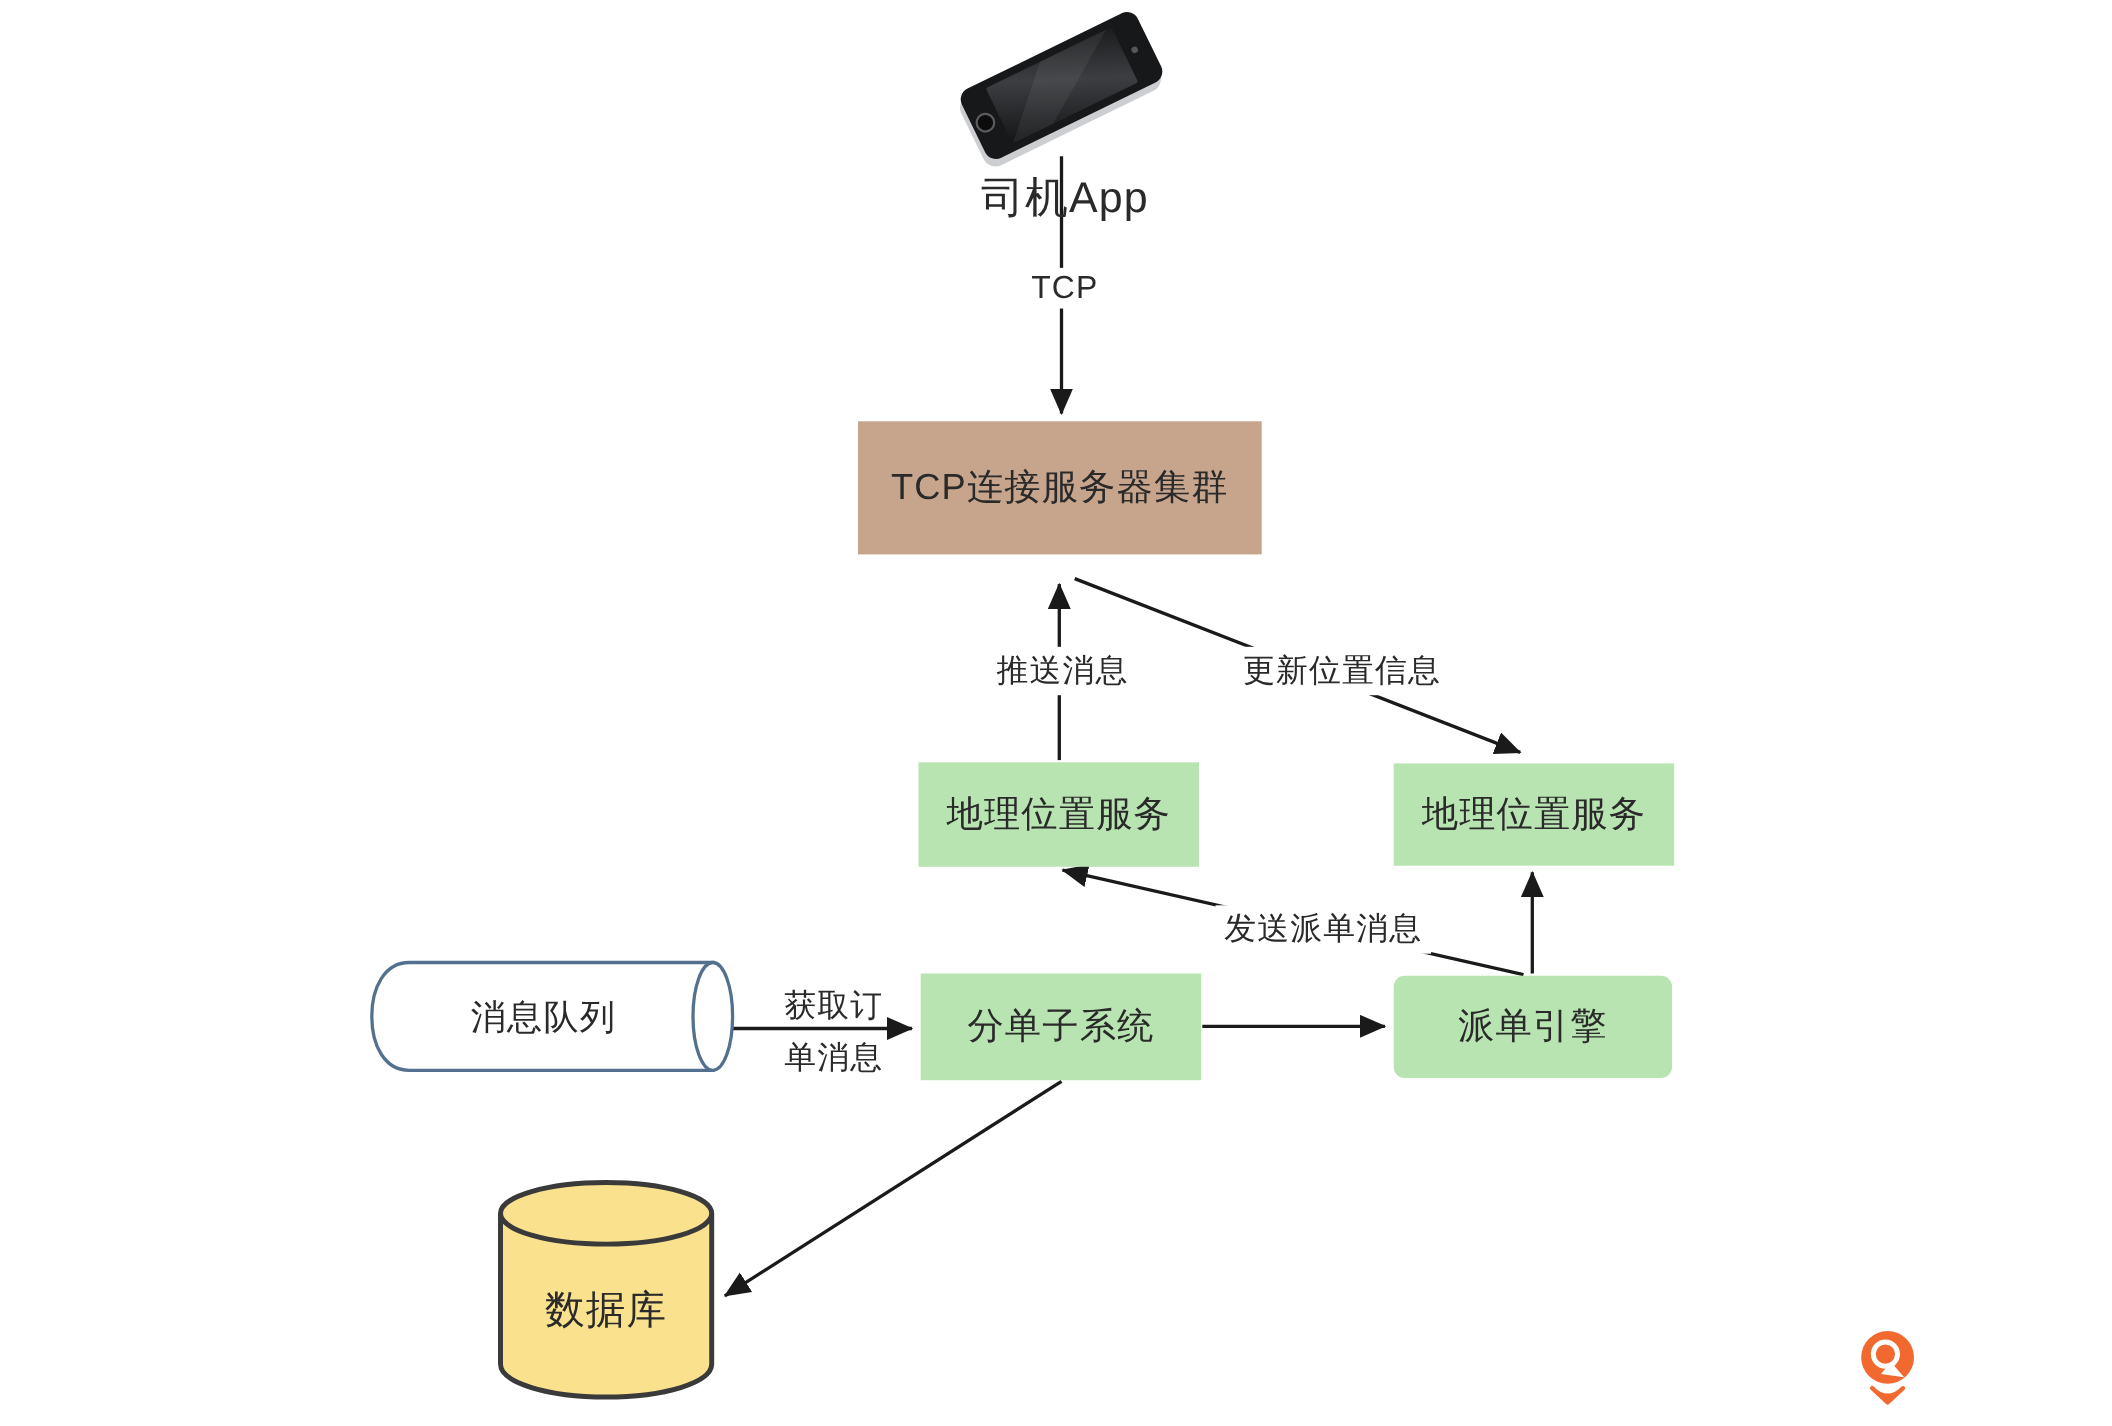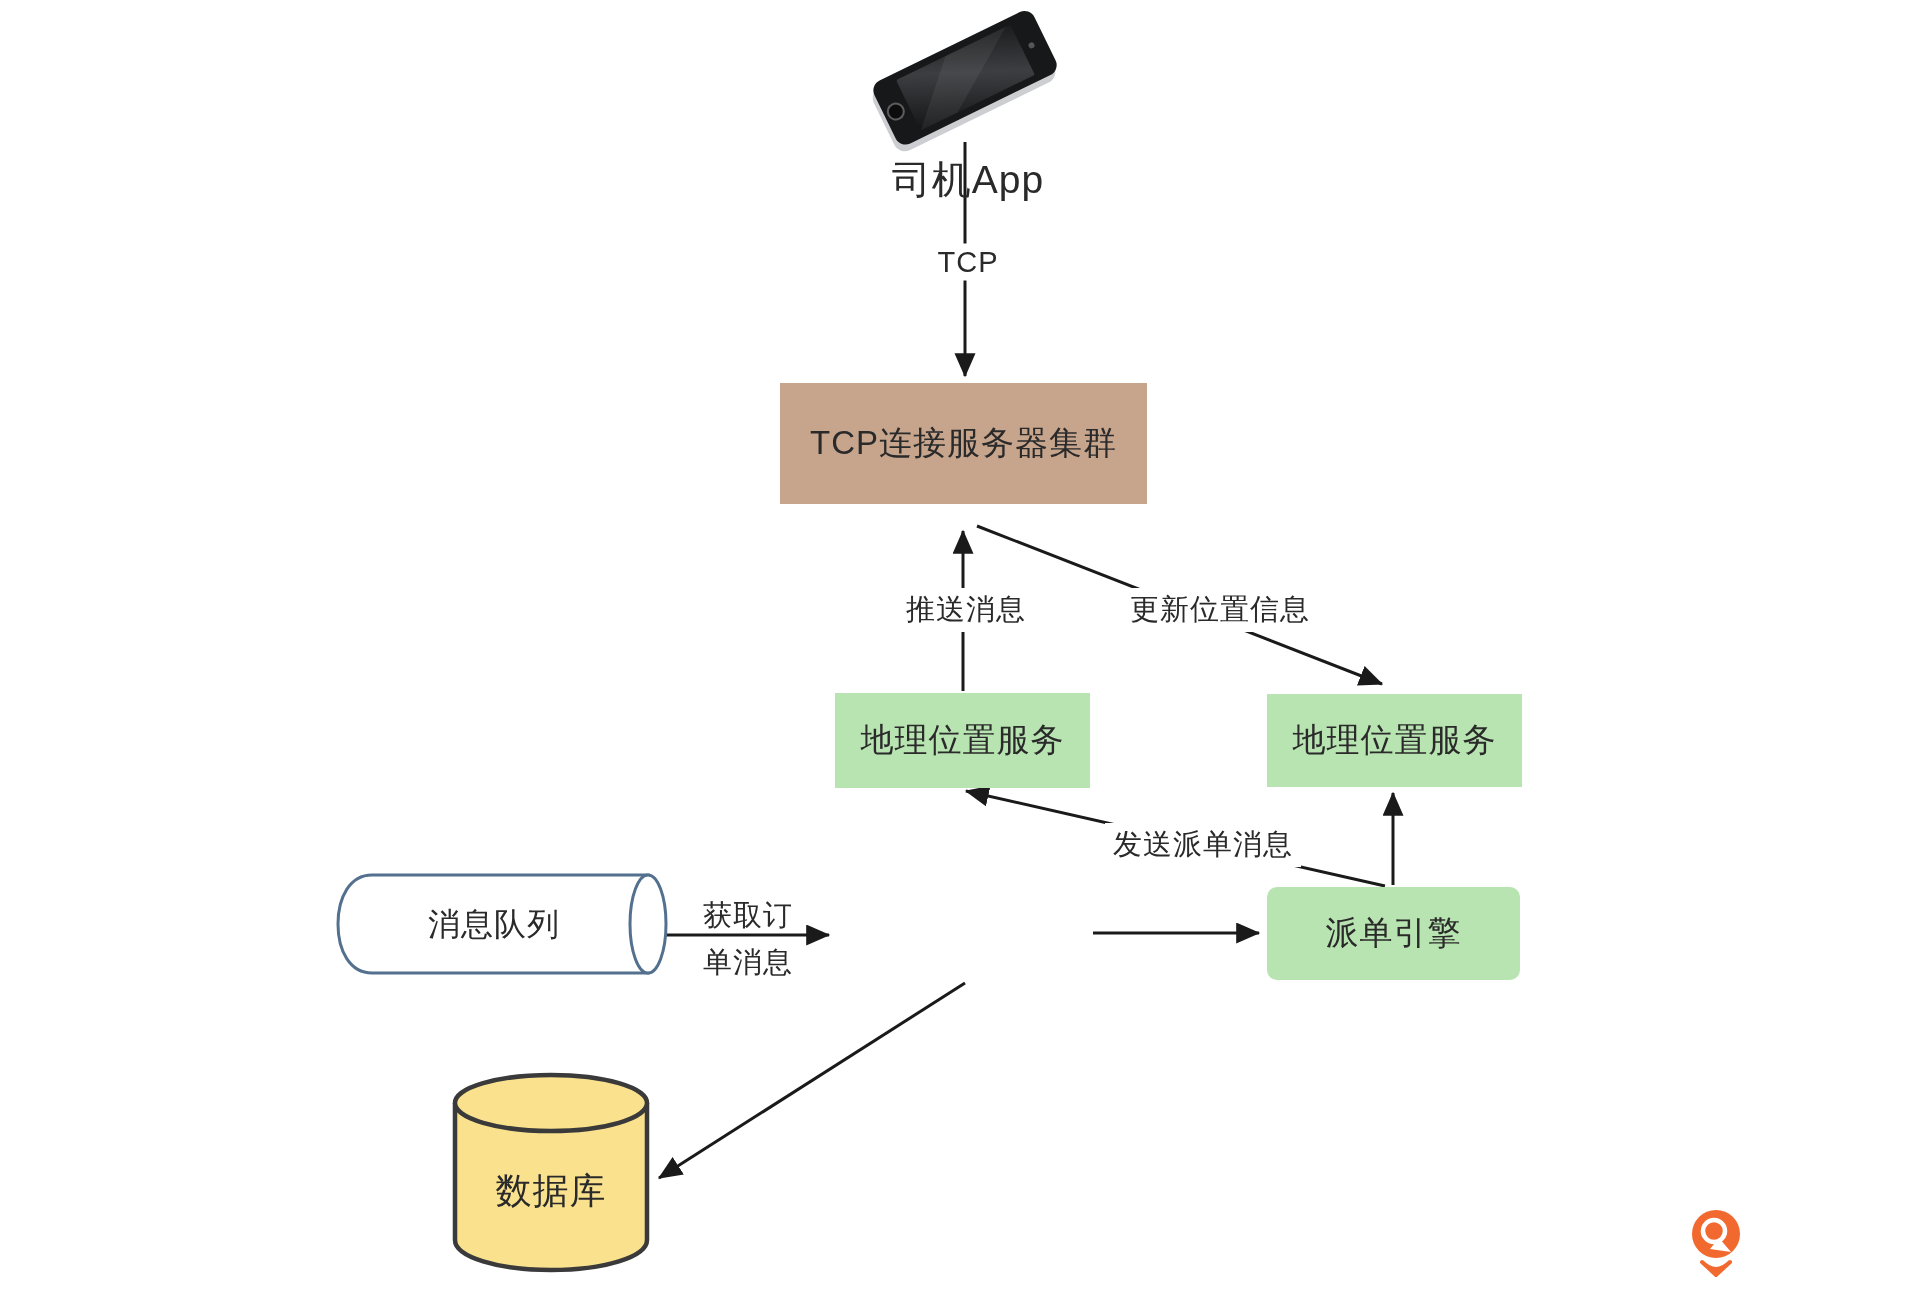--- a/index.html
+++ b/index.html
@@ -18,21 +18,21 @@
     position:absolute;transform:translate(-50%,-50%);background:#ffffff;
     padding:2px 8px;font-size:29px;white-space:nowrap;z-index:2;letter-spacing:1px;
   }
   .node-label{
     position:absolute;transform:translate(-50%,-50%);font-size:34px;
     white-space:nowrap;z-index:2;letter-spacing:1px;
   }
   .cyl-label{position:absolute;transform:translate(-50%,-50%);font-size:32px;white-space:nowrap;z-index:2;letter-spacing:1px;}
   .wrap-label{
     position:absolute;font-size:29px;line-height:47px;white-space:pre-line;
-    z-index:2;text-align:center;letter-spacing:1px;
+    z-index:2;text-align:right;letter-spacing:1px;
   }
   #logo{position:absolute;left:1690px;top:1208px;display:flex;align-items:center;z-index:2;}
   #logo .logo-text{font-size:38px;font-weight:500;color:var(--logo-gray,#7c7c7c);letter-spacing:3px;margin-left:14px;margin-top:-8px;}
 </style>
 </head>
 <body>
 
 <div id="stage">
 
   <svg id="wires" width="1920" height="1296" viewBox="0 0 1920 1296">
@@ -90,20 +90,23 @@
   </div>
 
   <div class="box green" style="left:835px;top:693px;width:255px;height:95px;">
     <span>地理位置服务</span>
   </div>
 
   <div class="box green" style="left:1267px;top:694px;width:255px;height:93px;">
     <span>地理位置服务</span>
   </div>
 
+  <div class="box green" style="left:837px;top:885px;width:255px;height:97px;">
+    <span>分单子系统</span>
+  </div>
 
   <div class="box green" style="left:1267px;top:887px;width:253px;height:93px;border-radius:10px;">
     <span>派单引擎</span>
   </div>
 
   <div class="node-label" style="left:968px;top:180px;font-size:39px;">司机App</div>
 
   <div class="cyl-label" style="left:494px;top:925px;">消息队列</div>
 
   <div class="cyl-label" style="left:551px;top:1191px;font-size:36px;">数据库</div>

